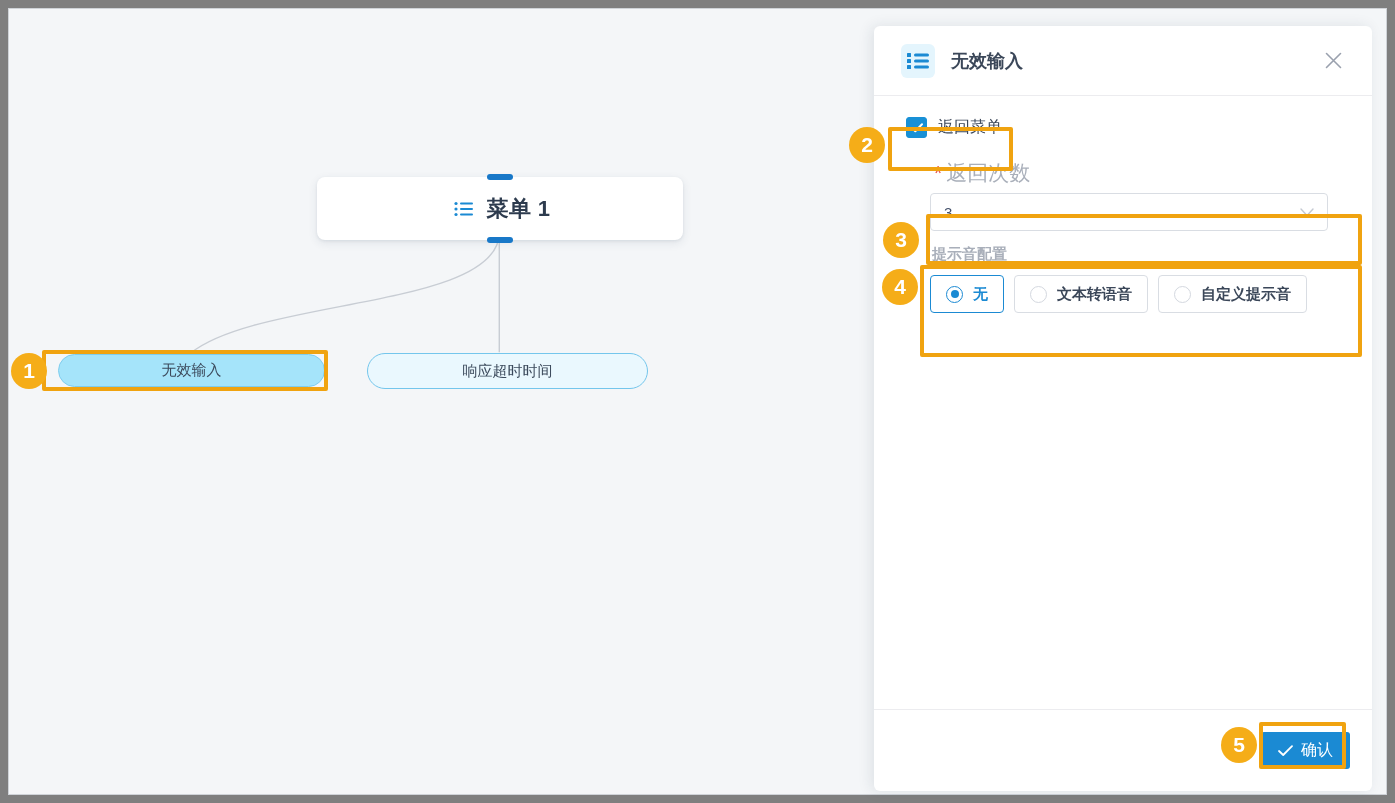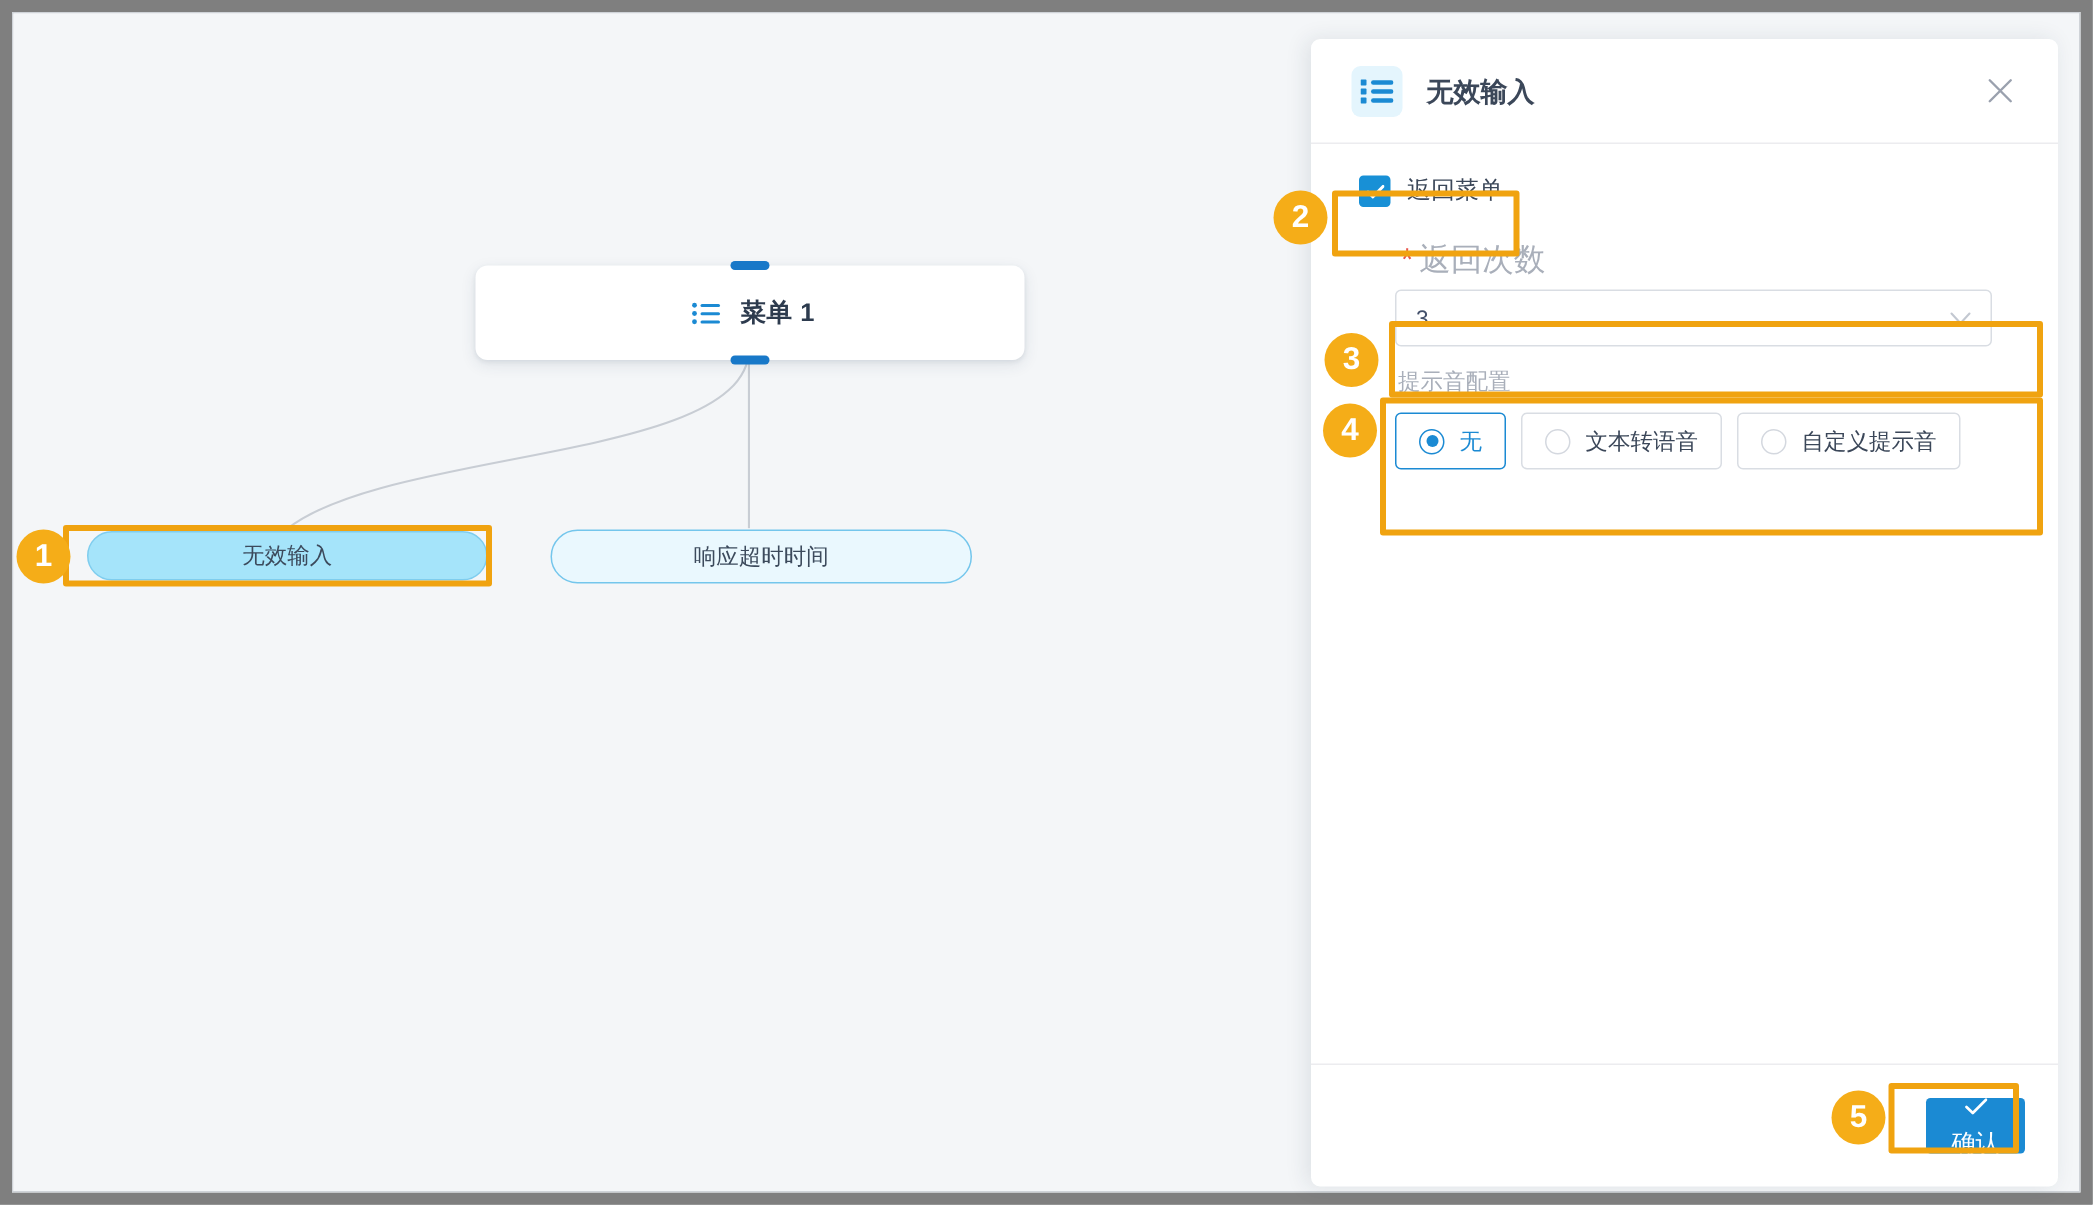--- a/index.html
+++ b/index.html
@@ -79,21 +79,21 @@
     border-radius: 5px;
     background: #e4f5fd;
     display: inline-flex;
     align-items: center;
     justify-content: center;
     flex: none;
   }
   .list-icon.plain { background: transparent; }
 
   .menu-node-label {
-    font-size: 17px;
+    font-size: 22px;
     font-weight: bold;
     color: #2d3b4e;
     letter-spacing: .4px;
     text-align: center;
   }
 
   
   .pill {
     position: absolute;
     box-sizing: border-box;
@@ -237,20 +237,21 @@
   .chev {
     color: #c3c8d1;
     font-size: 0;
   }
 
   
   #tone-group {
     margin-left: 32px;
     margin-right: 4px;
     margin-top: 14px;
+    font-weight: bold;
   }
   #tone-label {
     font-size: 15px;
     color: #a9afba;
     margin-bottom: 11px;
     margin-left: 2px;
   }
   #tone-radios {
     display: flex;
     gap: 10px;
@@ -314,21 +315,20 @@
     border: none;
     border-radius: 3px;
     height: 37px;
     padding: 0 17px;
     font-size: 16px;
     font-family: inherit;
     display: inline-flex;
     align-items: center;
     gap: 8px;
     cursor: pointer;
-    flex-direction: column;
   }
 
   
   .hl {
     position: absolute;
     border: 4px solid #f0a310;
     box-sizing: border-box;
     pointer-events: none;
     border-radius: 2px;
   }

